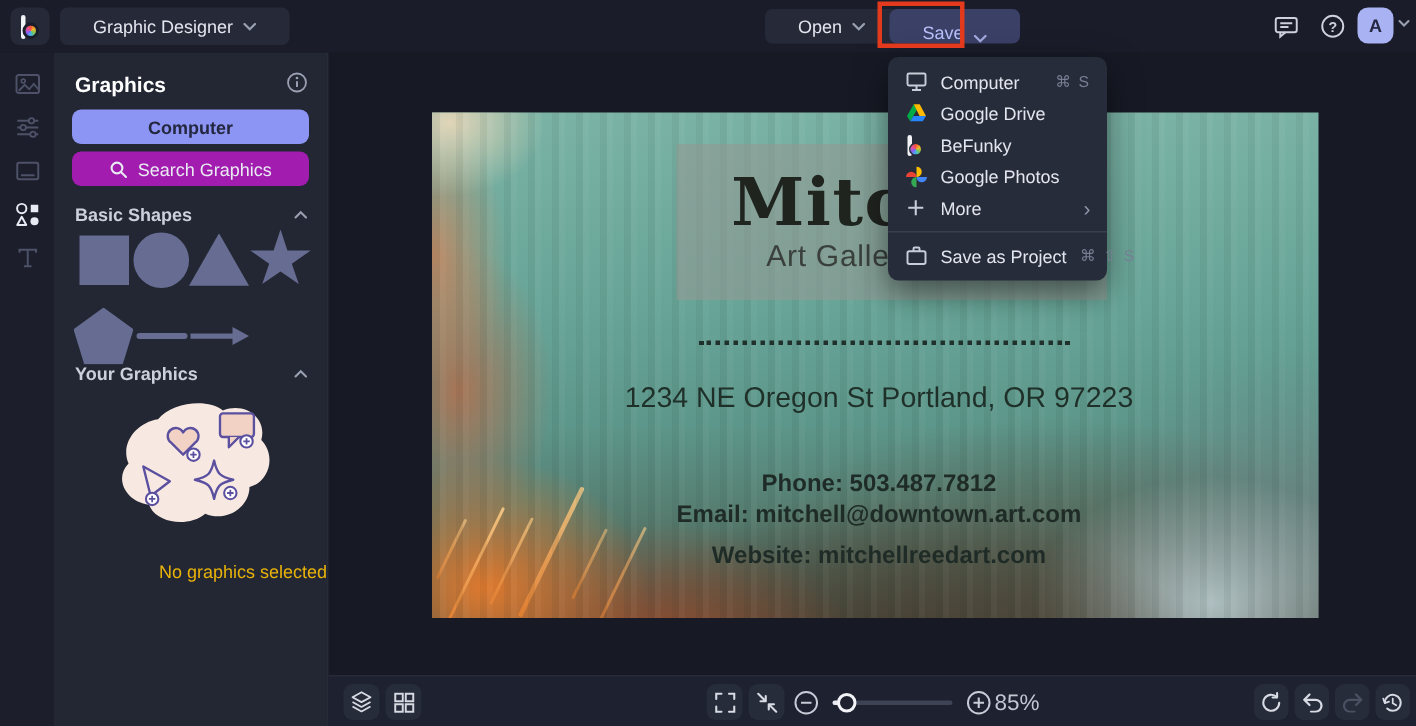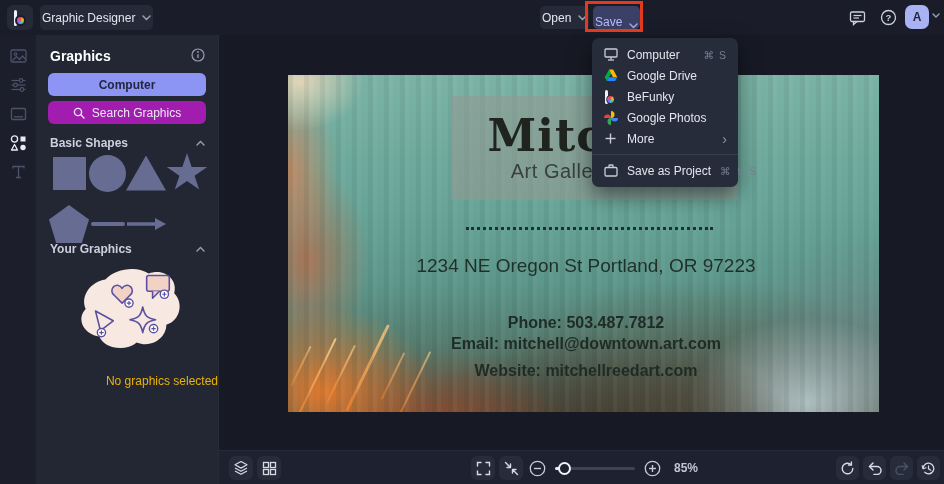--- a/index.html
+++ b/index.html
@@ -14,23 +14,23 @@
 
   
   .topbar { position:absolute; left:0; top:0; width:944px; height:35px; background:#1a1d29; z-index:30; }
   .logo-btn { position:absolute; left:7px; top:5px; width:26px; height:25px; background:#262a38; border-radius:6px; display:flex; align-items:center; justify-content:center; }
   .bf-logo { position:relative; width:14px; height:16px; }
   .bf-logo .stem { position:absolute; left:1px; top:0; width:3px; height:16px; background:#f2f3f7; border-radius:2px; }
   .bf-logo .wheel { position:absolute; left:2px; top:5px; width:11px; height:11px; border-radius:50%;
     background:conic-gradient(#f4523b,#f7b32b,#7ec74f,#3fb6e8,#8a5cf5,#e84f9b,#f4523b);
     border:2px solid #1a1d29; }
   .pill-btn { position:absolute; top:6px; height:23px; background:#262a38; border-radius:5px;
-    display:flex; align-items:center; gap:7px; padding:0 2px; color:#e4e6ef; font-size:12px; }
+    display:flex; align-items:center; gap:7px; padding:0 22px; color:#e4e6ef; font-size:12px; }
   .gd-btn { left:40px; top:5px; height:25px; }
-  .open-btn { left:540px; }
+  .open-btn { left:510px; }
   .save-btn { left:593px; background:#3a4066; color:#b9bffa;align-items:flex-end; }
   .save-highlight { position:absolute; left:585px; top:1px; width:58px; height:31px; border:3px solid #e33a1d; z-index:80; }
   .iconbtn { position:absolute; top:6px; width:24px; height:23px; border-radius:5px; display:flex; align-items:center; justify-content:center; color:#cdd1dd; }
   .chat-btn { left:845px; } .help-btn { left:876px; }
   .avatar { position:absolute; left:905px; top:5px; width:24px; height:24px; border-radius:7px; background:#a9b2f3;
     color:#242841; font-size:12px; font-weight:bold; display:flex; align-items:center; justify-content:center; }
   .avatar-caret { position:absolute; left:932px; top:13px; color:#9aa0b2; }
 
   
   .dropdown { position:absolute; left:592px; top:38px; width:146px; background:#272c3a; border-radius:7px;
@@ -119,21 +119,21 @@
   .tb-btn { position:absolute; top:5px; width:24px; height:24px; background:#272c3a; border-radius:6px;
     display:flex; align-items:center; justify-content:center; color:#d7dae3; }
   .b-layers { left:10px; } .b-grid { left:38px; }
   .b-full { left:252px; } .b-fit { left:280px; }
   .zoomctl { position:absolute; left:310px; top:0; height:34px; display:flex; align-items:center; color:#c8ccd7; }
   .z-minus { margin-right:9px; } .z-plus { margin-left:9px; }
   .slider { position:relative; width:80px; height:3px; background:#3e4356; border-radius:2px; }
   .slider .fill { position:absolute; left:0; top:0; height:3px; width:9px; background:#e8eaf0; border-radius:2px; }
   .slider .handle { position:absolute; left:3px; top:-5px; width:13px; height:13px; border-radius:50%;
     border:2.5px solid #f2f3f7; background:#1d2130; }
-  .zoom-label { margin-left:13px; font-size:12px; color:#c3c7d2;font-weight:bold; }
+  .zoom-label { margin-left:2px; font-size:15px; color:#c3c7d2; }
   .right-group { position:absolute; right:4px; top:5px; display:flex; gap:4px; }
   .right-group .tb-btn { position:static; width:23px; }
   .dim { color:#4b5063; }
 </style>
 </head>
 <body>
 
 <div class="topbar">
   <div class="logo-btn">
     <span class="bf-logo">

